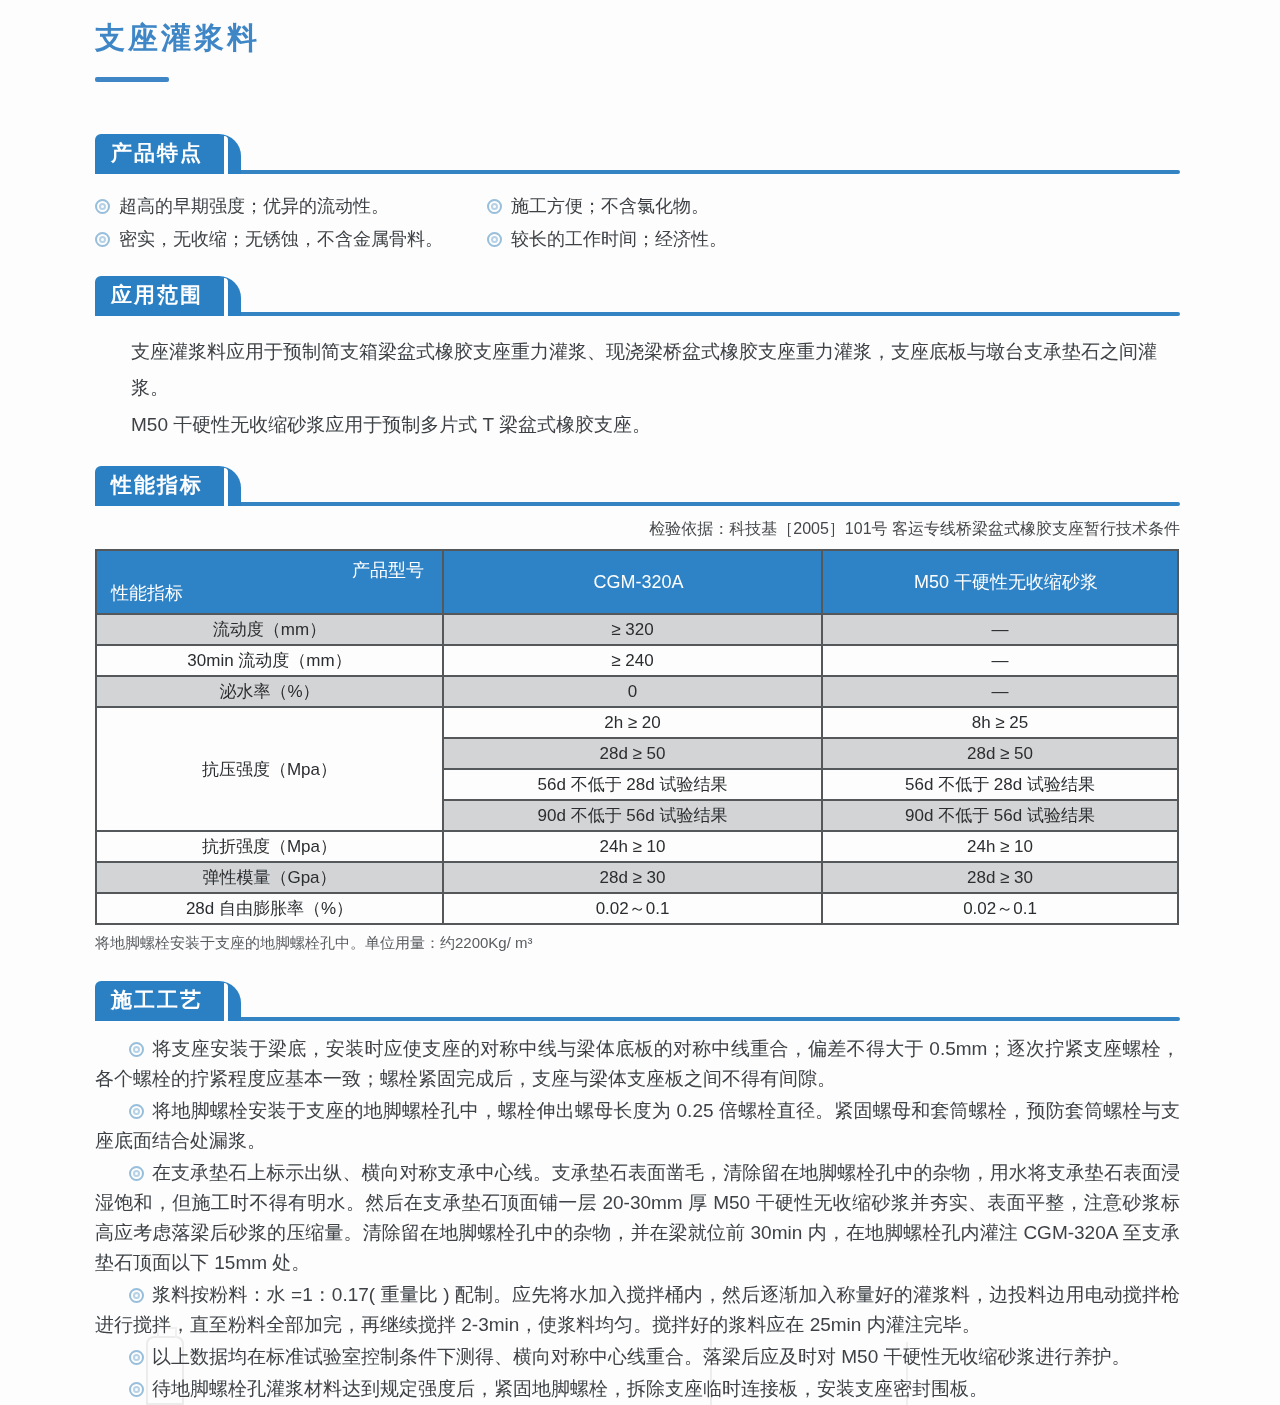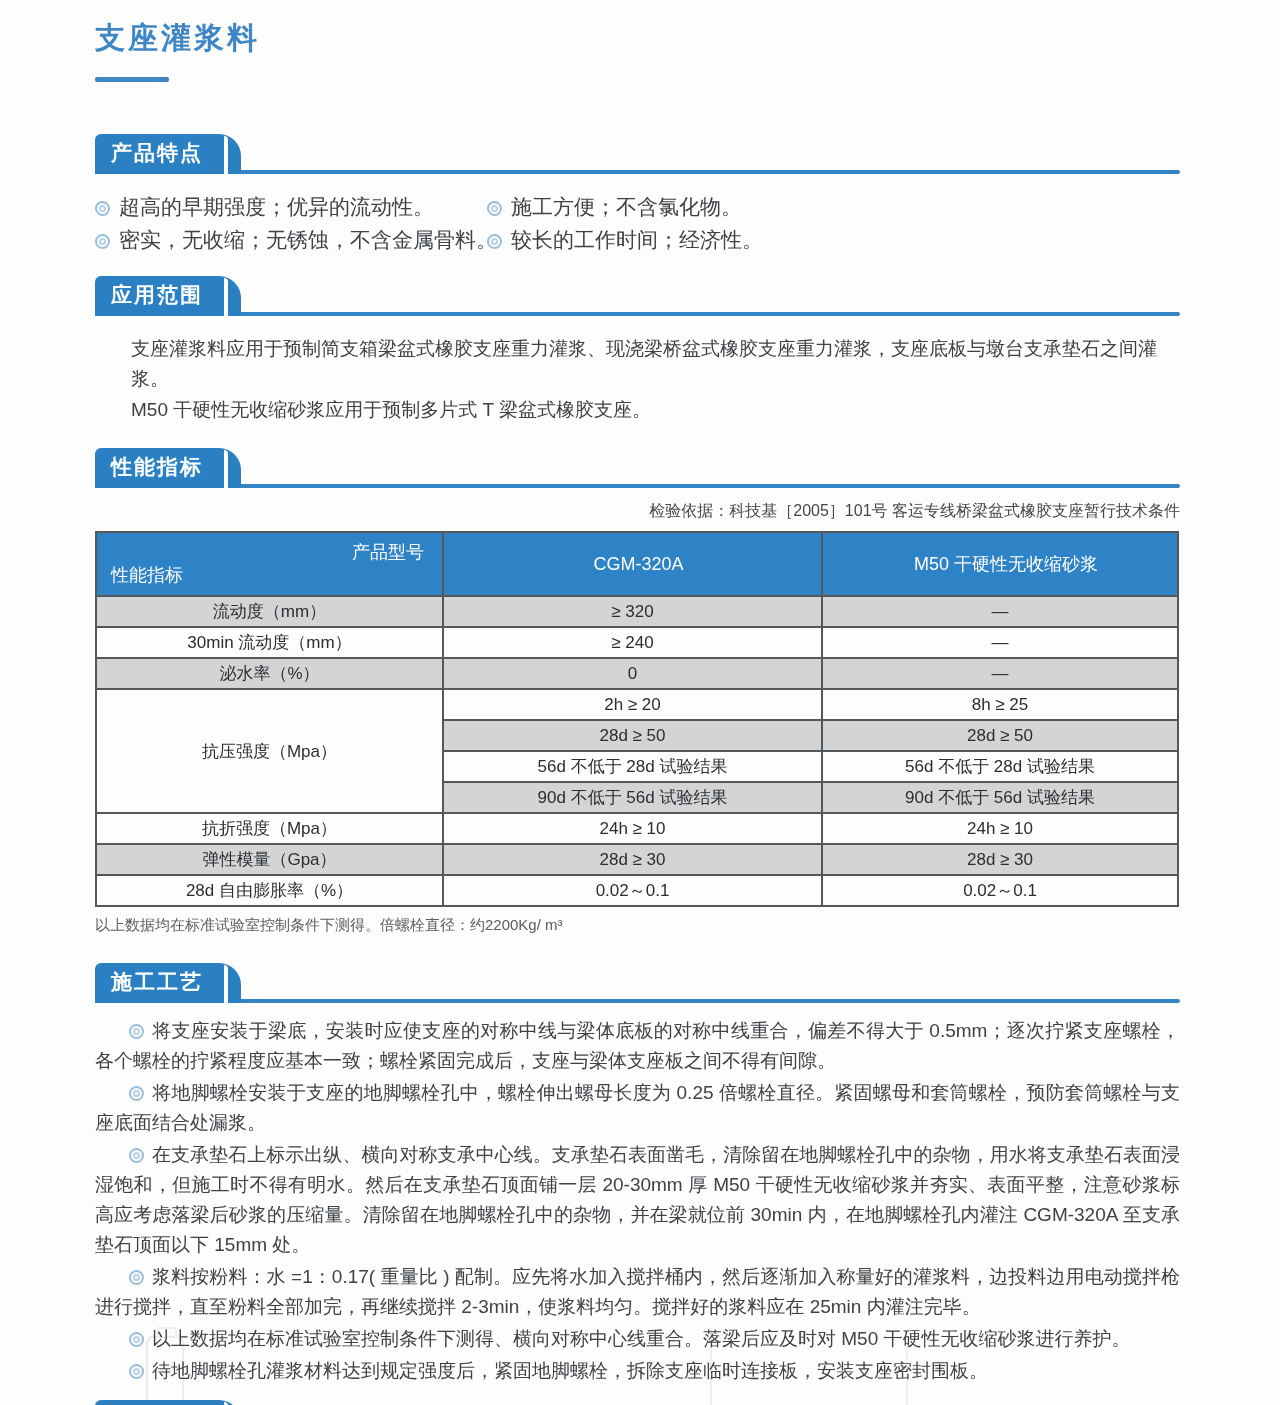--- a/index.html
+++ b/index.html
@@ -23,25 +23,25 @@
 
   
   .bul { display:inline-block; width:15px; height:15px; border:2px solid #97bedb; border-radius:50%;
          position:relative; vertical-align:-2px; margin-right:9px; flex:0 0 auto; }
   .bul::after { content:""; position:absolute; left:2px; top:2px; right:2px; bottom:2px;
                 border:2px solid #b7d2e6; border-radius:50%; }
 
   
   .feat-grid { margin-top:16px; display:grid; grid-template-rows:repeat(2,auto); grid-auto-flow:column;
                grid-template-columns:392px auto; }
-  .feat-item { font-size:21px; color:#3e4246; line-height:33px; white-space:nowrap; }
+  .feat-item { font-size:18px; color:#3e4246; line-height:33px; white-space:nowrap; }
 
   
   .app-block { margin-top:18px; }
-  .app-para { font-size:19px; color:#3e4246; line-height:30px; padding-left:36px; }
+  .app-para { font-size:19px; color:#3e4246; line-height:36px; padding-left:36px; }
   .app-block .app-para + .app-para { margin-top:1px; }
 
   
   .basis { margin-top:13px; text-align:right; font-size:16px; color:#44474a; }
   table.perf { margin-top:9px; width:1082px; border-collapse:collapse; table-layout:fixed;
                border:2px solid #404346; }
   table.perf th, table.perf td { border:2px solid #55585a; text-align:center; vertical-align:middle;
                font-size:17px; color:#2b2e30; background:#fdfdfd; padding:0 4px; }
   table.perf tr.hdr th { height:64px; background:#2e82c6; color:#fff; font-size:18px; font-weight:normal;padding-left:16px; }
   table.perf td { height:31px; }
@@ -163,21 +163,21 @@
         <td class="shade">28d ≥ 30</td>
       </tr>
       <tr>
         <td>28d 自由膨胀率（%）</td>
         <td>0.02～0.1</td>
         <td>0.02～0.1</td>
       </tr>
     </tbody>
       </table>
 
-    <div class="footnote">以上数据均在标准试验室控制条件下测得。倍螺栓直径：约2200Kg/ m³</div>
+    <div class="footnote">将地脚螺栓安装于支座的地脚螺栓孔中。单位用量：约2200Kg/ m³</div>
 
     <div class="sec-head" style="margin-top:28px;">
       <div class="sec-rule"></div>
       <div class="sec-tab">施工工艺</div>
     </div>
     <div class="steps">
       <p class="step"><span class="bul"></span><span>将支座安装于梁底，安装时应使支座的对称中线与梁体底板的对称中线重合，偏差不得大于 0.5mm；逐次拧紧支座螺栓，各个螺栓的拧紧程度应基本一致；螺栓紧固完成后，支座与梁体支座板之间不得有间隙。</span></p>
       <p class="step"><span class="bul"></span><span>将地脚螺栓安装于支座的地脚螺栓孔中，螺栓伸出螺母长度为 0.25 倍螺栓直径。紧固螺母和套筒螺栓，预防套筒螺栓与支座底面结合处漏浆。</span></p>
       <p class="step"><span class="bul"></span><span>在支承垫石上标示出纵、横向对称支承中心线。支承垫石表面凿毛，清除留在地脚螺栓孔中的杂物，用水将支承垫石表面浸湿饱和，但施工时不得有明水。然后在支承垫石顶面铺一层 20-30mm 厚 M50 干硬性无收缩砂浆并夯实、表面平整，注意砂浆标高应考虑落梁后砂浆的压缩量。清除留在地脚螺栓孔中的杂物，并在梁就位前 30min 内，在地脚螺栓孔内灌注 CGM-320A 至支承垫石顶面以下 15mm 处。</span></p>
       <p class="step"><span class="bul"></span><span>浆料按粉料：水 =1：0.17( 重量比 ) 配制。应先将水加入搅拌桶内，然后逐渐加入称量好的灌浆料，边投料边用电动搅拌枪进行搅拌，直至粉料全部加完，再继续搅拌 2-3min，使浆料均匀。搅拌好的浆料应在 25min 内灌注完毕。</span></p>

